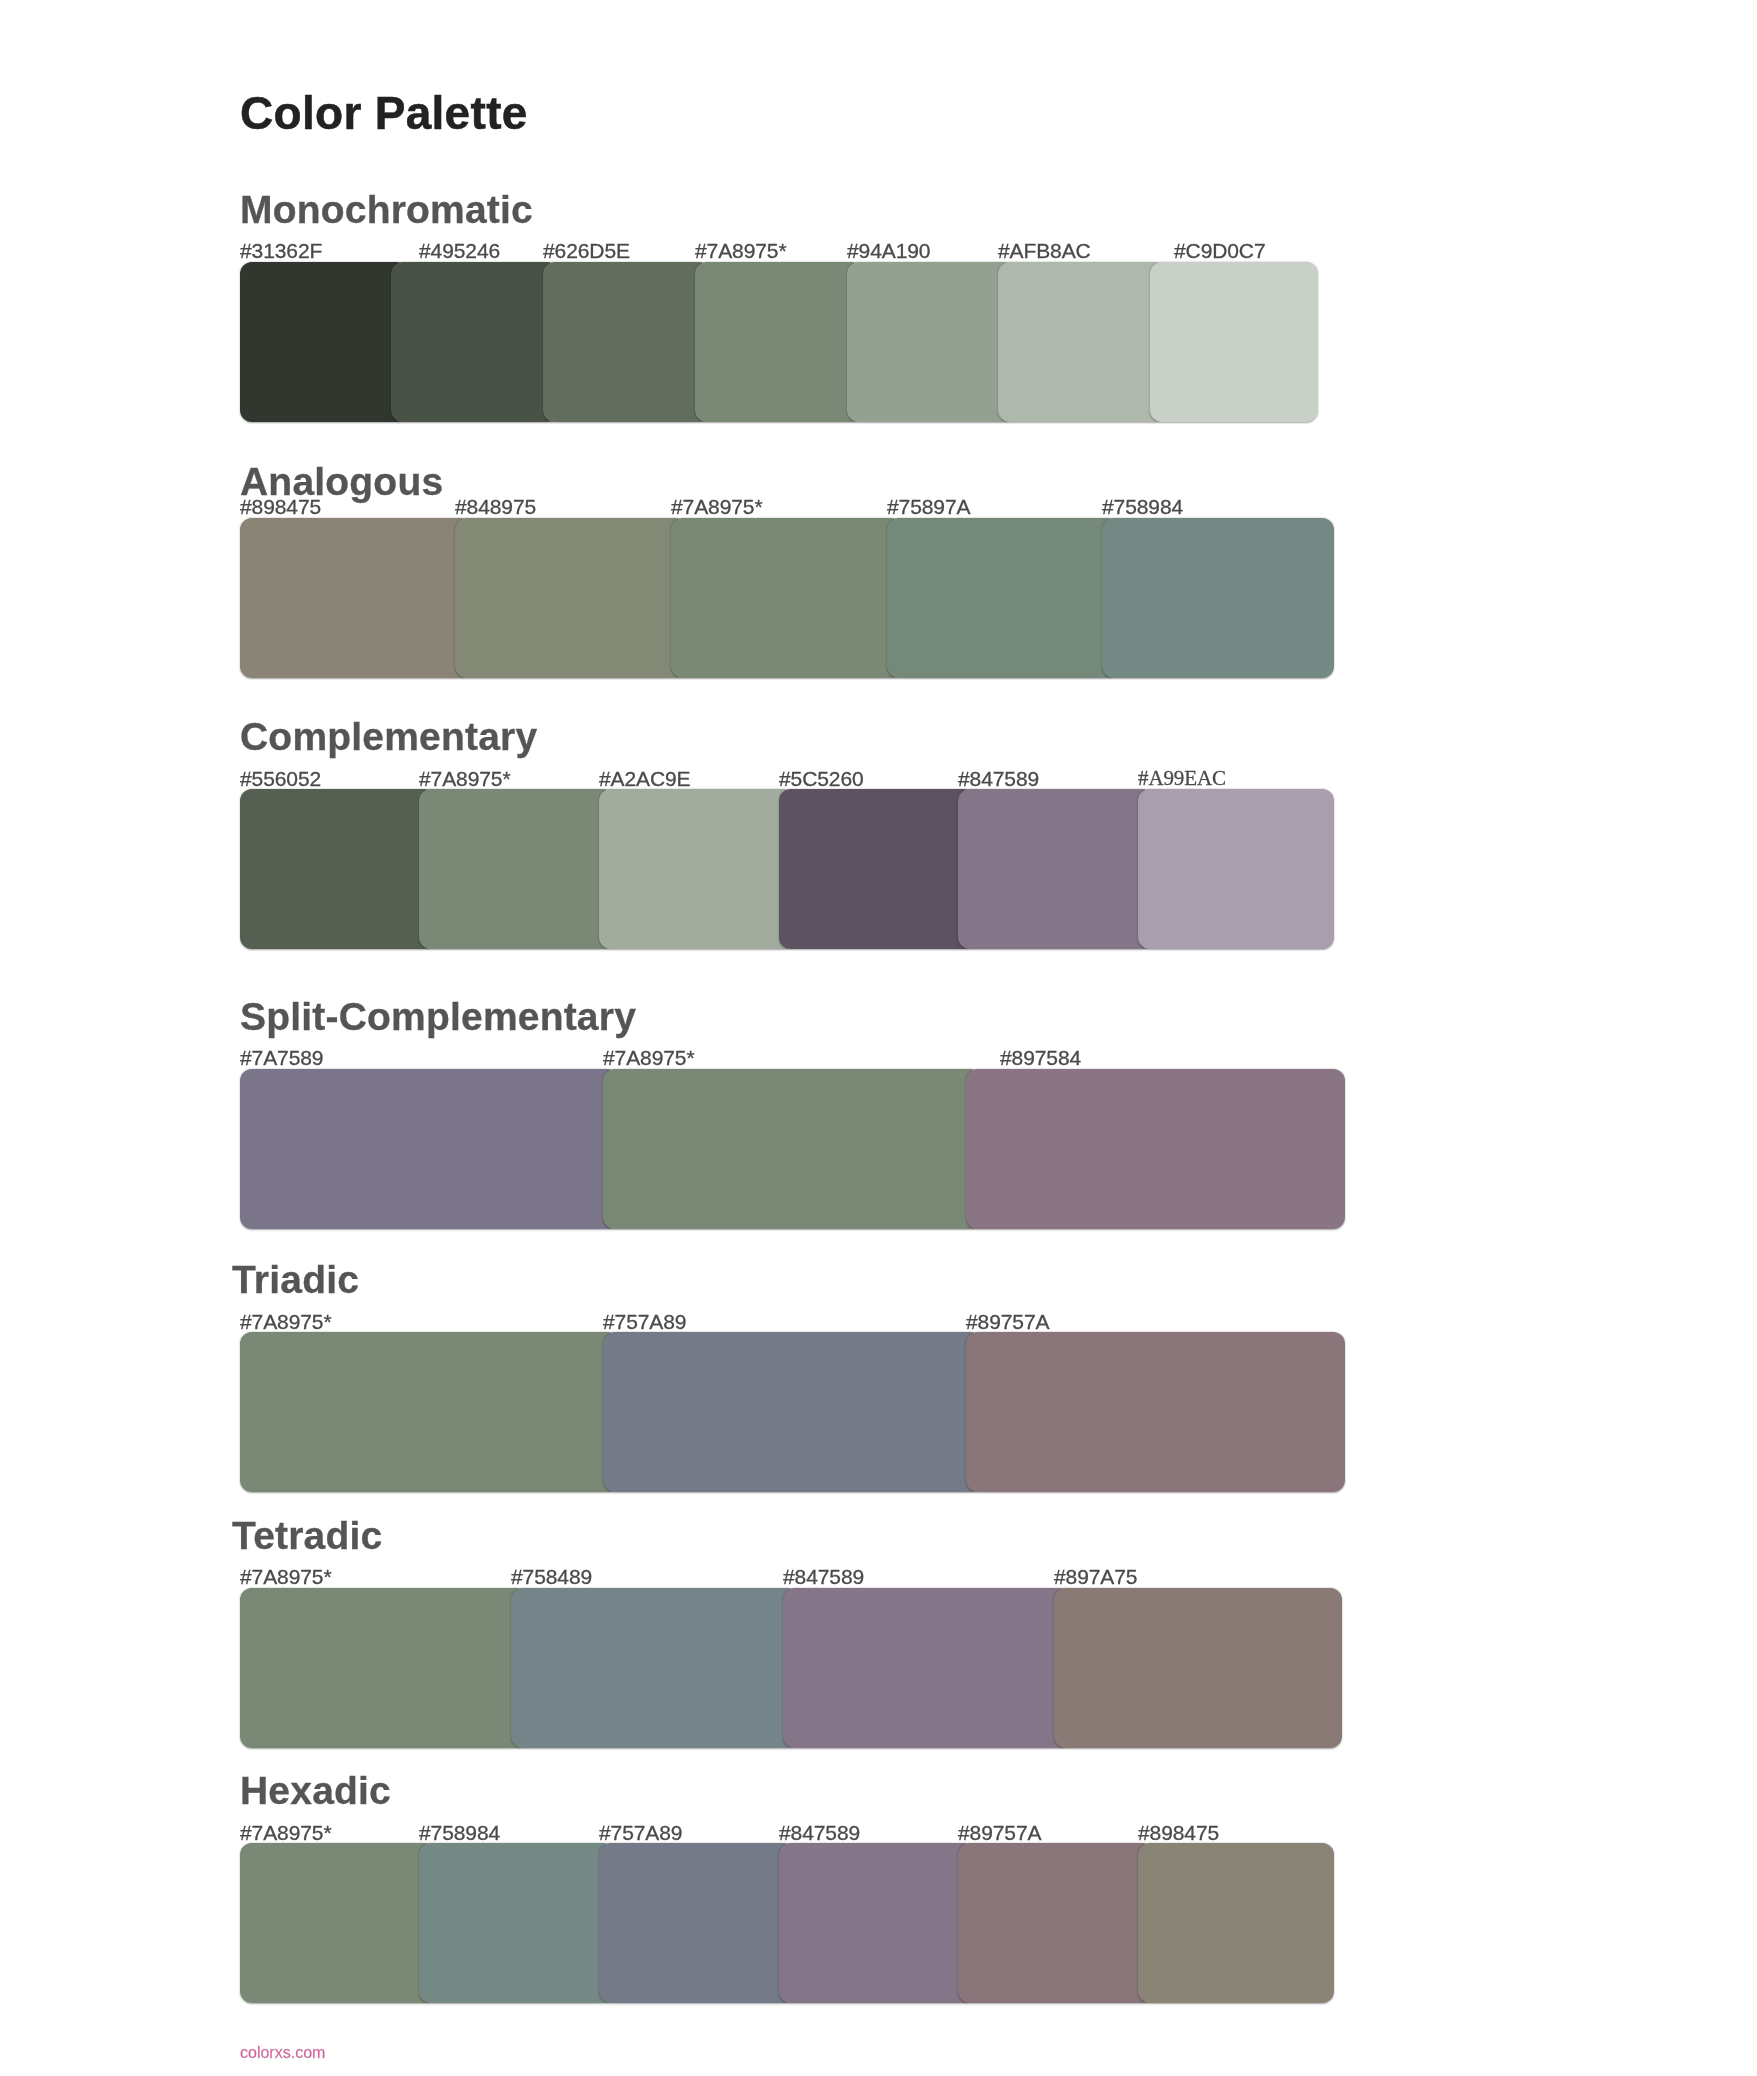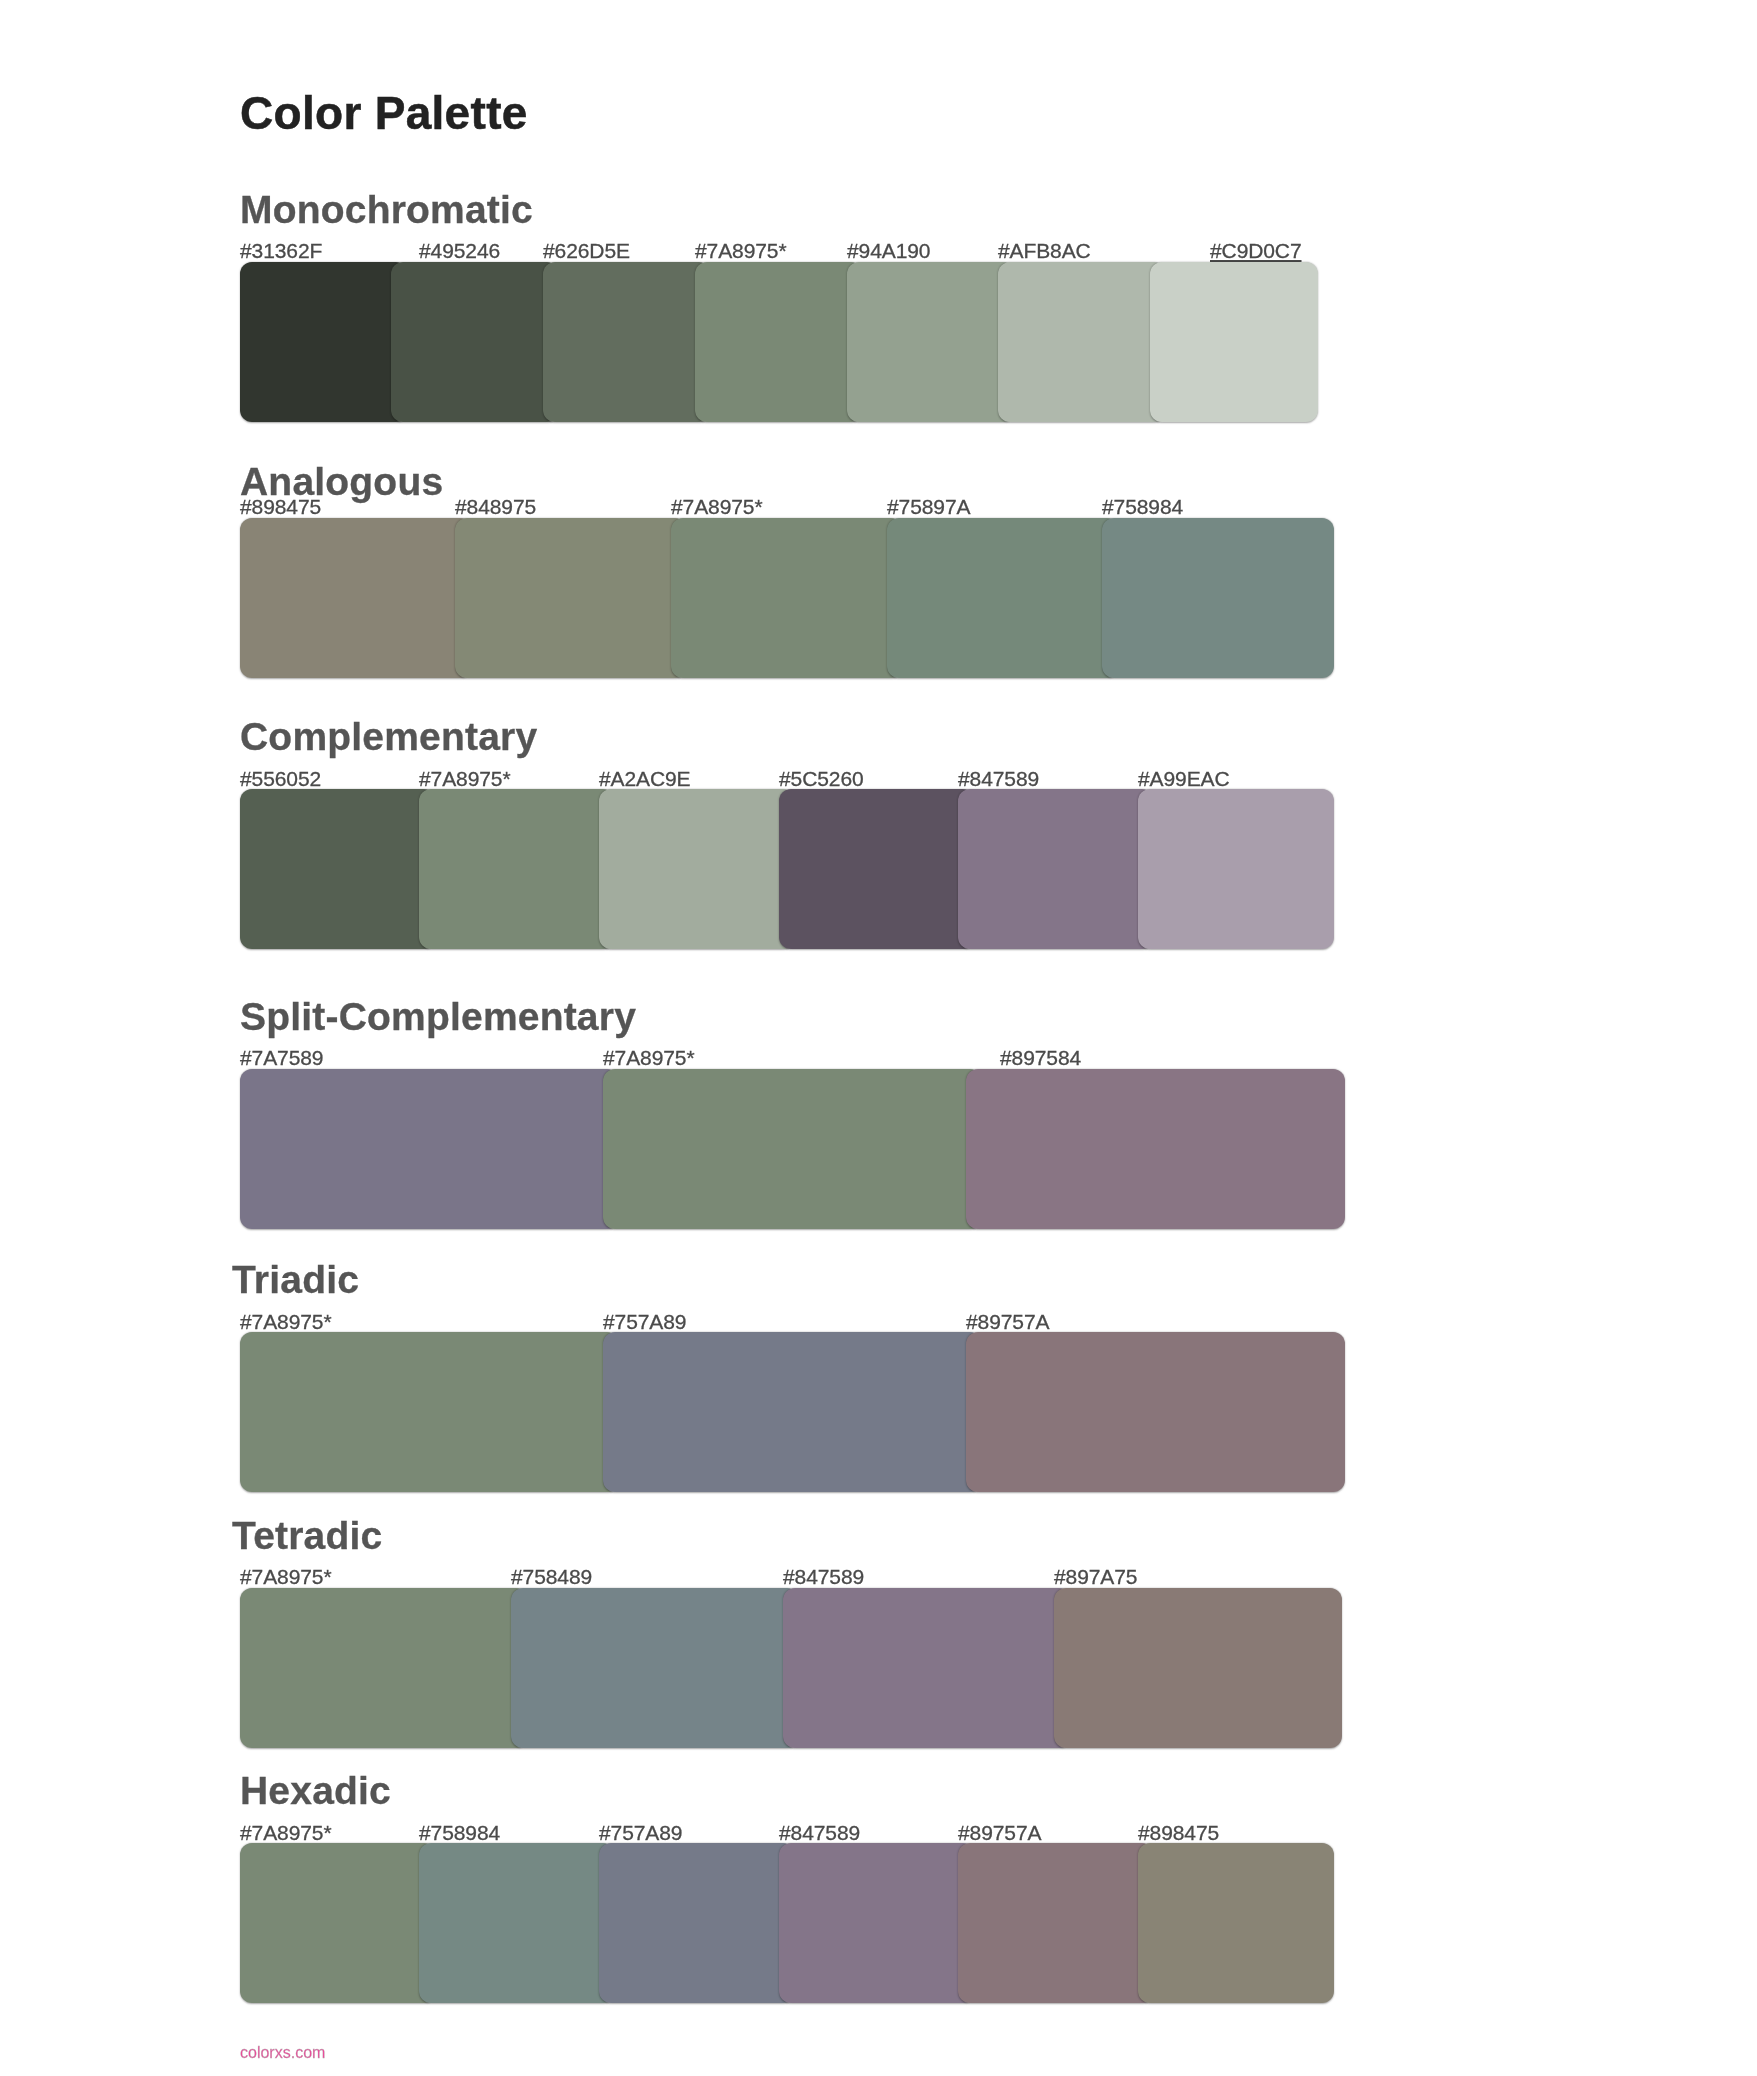--- a/index.html
+++ b/index.html
@@ -45,21 +45,21 @@
         <div class="txt label" style="left: 391px; top: 240px; margin-left: 28px;">#495246</div>
         <div class="sw" style="left: 391px; top: 262px; width: 168px; height: 160px; background: rgb(73, 82, 70); border-radius: 12px; z-index: 11;"></div>
         <div class="txt label" style="left: 543px; top: 240px;">#626D5E</div>
         <div class="sw" style="left: 543px; top: 262px; width: 168px; height: 160px; background: rgb(98, 109, 94); border-radius: 12px; z-index: 12;"></div>
         <div class="txt label" style="left: 695px; top: 240px;">#7A8975*</div>
         <div class="sw" style="left: 695px; top: 262px; width: 168px; height: 160px; background: rgb(122, 137, 117); border-radius: 12px; z-index: 13;"></div>
         <div class="txt label" style="left: 847px; top: 240px;">#94A190</div>
         <div class="sw" style="left: 847px; top: 262px; width: 168px; height: 160px; background: rgb(148, 161, 144); border-radius: 12px; z-index: 14;"></div>
         <div class="txt label" style="left: 998px; top: 240px;">#AFB8AC</div>
         <div class="sw" style="left: 998px; top: 262px; width: 168px; height: 160px; background: rgb(175, 184, 172); border-radius: 12px; z-index: 15;"></div>
-        <div class="txt label" style="left: 1210px; top: 240px; text-decoration: underline;">#C9D0C7</div>
+        <div class="txt label" style="left: 1174px; top: 240px;">#C9D0C7</div>
         <div class="sw" style="left: 1150px; top: 262px; width: 168px; height: 160px; background: rgb(201, 208, 199); border-radius: 12px; z-index: 16;"></div>
       </div>
       <div class="section-group">
         <div class="txt section-title" style="left: 240px; top: 462px;">Analogous</div>
         <div class="txt label" style="left: 240px; top: 496px;">#898475</div>
         <div class="sw" style="left: 240px; top: 518px; width: 232px; height: 160px; background: rgb(137, 132, 117); border-radius: 12px; z-index: 10;"></div>
         <div class="txt label" style="left: 455px; top: 496px;">#848975</div>
         <div class="sw" style="left: 455px; top: 518px; width: 232px; height: 160px; background: rgb(132, 137, 117); border-radius: 12px; z-index: 11;"></div>
         <div class="txt label" style="left: 671px; top: 496px;">#7A8975*</div>
         <div class="sw" style="left: 671px; top: 518px; width: 232px; height: 160px; background: rgb(122, 137, 117); border-radius: 12px; z-index: 12;"></div>
@@ -73,21 +73,21 @@
         <div class="txt label" style="left: 240px; top: 768px;">#556052</div>
         <div class="sw" style="left: 240px; top: 789px; width: 196px; height: 160px; background: rgb(85, 96, 82); border-radius: 12px; z-index: 10;"></div>
         <div class="txt label" style="left: 419px; top: 768px;">#7A8975*</div>
         <div class="sw" style="left: 419px; top: 789px; width: 196px; height: 160px; background: rgb(122, 137, 117); border-radius: 12px; z-index: 11;"></div>
         <div class="txt label" style="left: 599px; top: 768px;">#A2AC9E</div>
         <div class="sw" style="left: 599px; top: 789px; width: 196px; height: 160px; background: rgb(162, 172, 158); border-radius: 12px; z-index: 12;"></div>
         <div class="txt label" style="left: 779px; top: 768px;">#5C5260</div>
         <div class="sw" style="left: 779px; top: 789px; width: 196px; height: 160px; background: rgb(92, 82, 96); border-radius: 12px; z-index: 13;"></div>
         <div class="txt label" style="left: 958px; top: 768px;">#847589</div>
         <div class="sw" style="left: 958px; top: 789px; width: 196px; height: 160px; background: rgb(132, 117, 137); border-radius: 12px; z-index: 14;"></div>
-        <div class="txt label" style="left: 1138px; top: 768px;">#A99EAC</div>
+        <div class="txt label" style="left: 1138px; top: 768px; font-family: Liberation Serif, serif;">#A99EAC</div>
         <div class="sw" style="left: 1138px; top: 789px; width: 196px; height: 160px; background: rgb(169, 158, 172); border-radius: 12px; z-index: 15;"></div>
       </div>
       <div class="section-group">
         <div class="txt section-title" style="left: 240px; top: 997px;">Split-Complementary</div>
         <div class="txt label" style="left: 240px; top: 1047px;">#7A7589</div>
         <div class="sw" style="left: 240px; top: 1069px; width: 379px; height: 160px; background: rgb(122, 117, 137); border-radius: 12px; z-index: 10;"></div>
         <div class="txt label" style="left: 603px; top: 1047px;">#7A8975*</div>
         <div class="sw" style="left: 603px; top: 1069px; width: 379px; height: 160px; background: rgb(122, 137, 117); border-radius: 12px; z-index: 11;"></div>
         <div class="txt label" style="left: 966px; top: 1047px; margin-left: 34px;">#897584</div>
         <div class="sw" style="left: 966px; top: 1069px; width: 379px; height: 160px; background: rgb(137, 117, 132); border-radius: 12px; z-index: 12;"></div>

